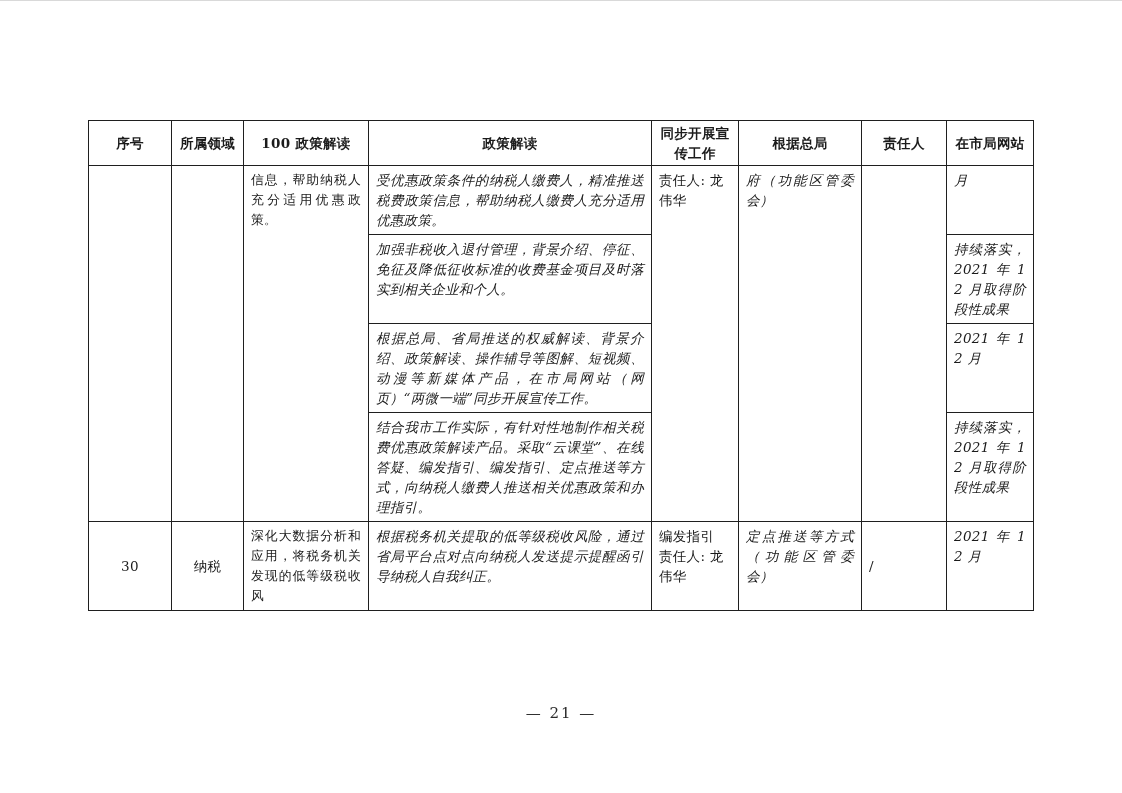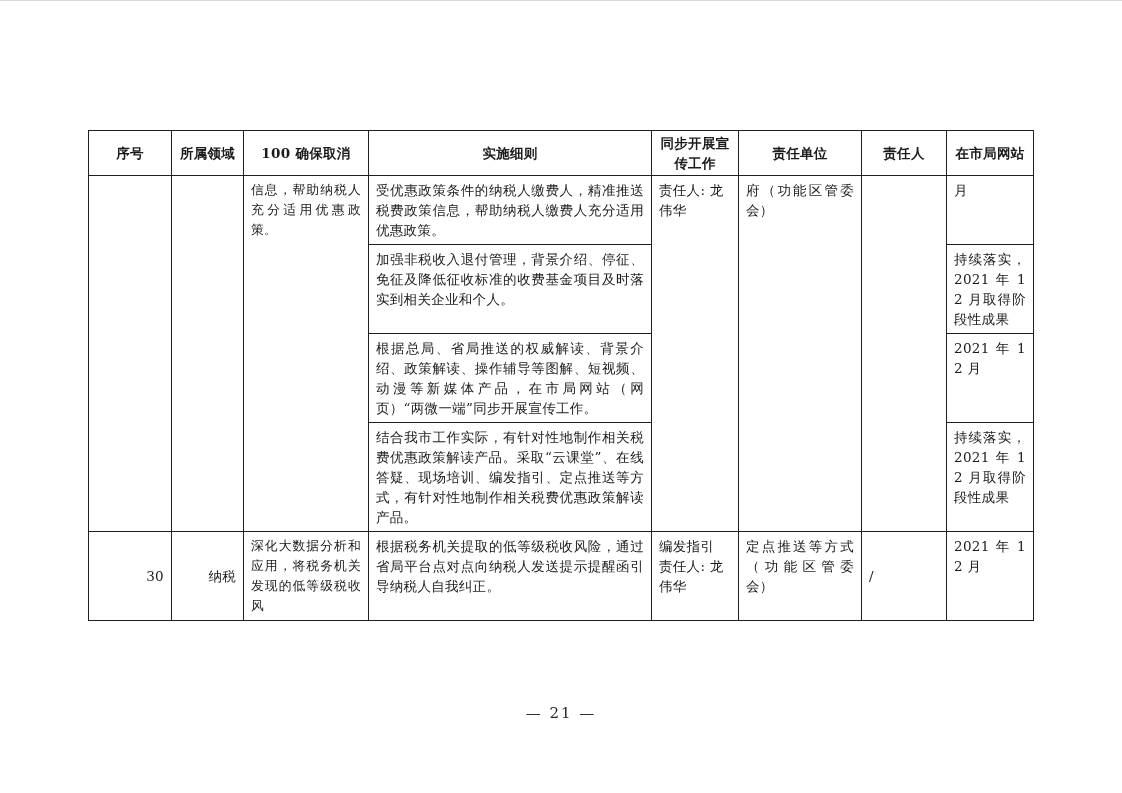--- a/index.html
+++ b/index.html
@@ -17,21 +17,21 @@
   }
   .scan-edge {
     position: absolute;
     top: 0; left: 0;
     width: 100%; height: 1px;
     background: #d9d9d9;
   }
   table.doc-table {
     position: absolute;
     left: 88px;
-    top: 130px;
+    top: 120px;
     width: 945px;
     border-collapse: collapse;
     table-layout: fixed;
     border-radius: 27px;
   }
   .doc-table th, .doc-table td {
     border: 1px solid #1f1f1f;
     font-size: 13.5px;
     line-height: 20px;
     letter-spacing: 0.3px;
@@ -46,26 +46,27 @@
     vertical-align: middle;
     padding: 2px 3px;
     height: 44px;
   }
   tr.sub1  { height: 63px; padding-left: 38px; }
   tr.sub2  { height: 84px; }
   tr.sub3  { height: 85px; }
   tr.sub4  { height: 101px; }
   tr.row30 { height: 60px; }
   td.center-cell {
-    text-align: right;
+    text-align: center;
     vertical-align: middle;
   }
   td.justify-cell {
     text-align: justify;
     text-justify: inter-ideograph;
+    font-style: italic;
   }
   td.measure-cell {
     font-size: 12.8px;
     text-align: justify;
     text-justify: inter-ideograph;
   }
   td.slash-cell {
     vertical-align: middle;
     text-align: left;
   }
@@ -95,24 +96,24 @@
       <col style="width:283px">
       <col style="width:87px">
       <col style="width:123px">
       <col style="width:85px">
       <col style="width:87px">
     </colgroup>
     <thead>
       <tr>
         <th>序号</th>
         <th>所属领域</th>
-        <th>100 确保取消</th>
-        <th>实施细则</th>
+        <th>100 政策解读</th>
+        <th>政策解读</th>
         <th>同步开展宣传工作</th>
-        <th>责任单位</th>
+        <th>根据总局</th>
         <th>责任人</th>
         <th>在市局网站</th>
       </tr>
     </thead>
     <tbody>
       <tr class="sub1">
         <td rowspan="4" class="center-cell"></td>
         <td rowspan="4" class="center-cell"></td>
         <td rowspan="4" class="measure-cell">信息，帮助纳税人充分适用优惠政策。</td>
         <td class="justify-cell">受优惠政策条件的纳税人缴费人，精准推送税费政策信息，帮助纳税人缴费人充分适用优惠政策。</td>
@@ -123,21 +124,21 @@
       </tr>
       <tr class="sub2">
         <td class="justify-cell">加强非税收入退付管理，背景介绍、停征、免征及降低征收标准的收费基金项目及时落实到相关企业和个人。</td>
         <td class="justify-cell">持续落实，2021 年 12 月取得阶段性成果</td>
       </tr>
       <tr class="sub3">
         <td class="justify-cell">根据总局、省局推送的权威解读、背景介绍、政策解读、操作辅导等图解、短视频、动漫等新媒体产品，在市局网站（网页）“两微一端”同步开展宣传工作。</td>
         <td class="justify-cell">2021 年 12 月</td>
       </tr>
       <tr class="sub4">
-        <td class="justify-cell">结合我市工作实际，有针对性地制作相关税费优惠政策解读产品。采取“云课堂”、在线答疑、现场培训、编发指引、定点推送等方式，有针对性地制作相关税费优惠政策解读产品。</td>
+        <td class="justify-cell">结合我市工作实际，有针对性地制作相关税费优惠政策解读产品。采取“云课堂”、在线答疑、编发指引、编发指引、定点推送等方式，向纳税人缴费人推送相关优惠政策和办理指引。</td>
         <td class="justify-cell">持续落实，2021 年 12 月取得阶段性成果</td>
       </tr>
       <tr class="row30">
         <td class="center-cell">30</td>
         <td class="center-cell">纳税</td>
         <td class="measure-cell">深化大数据分析和应用，将税务机关发现的低等级税收风</td>
         <td class="justify-cell">根据税务机关提取的低等级税收风险，通过省局平台点对点向纳税人发送提示提醒函引导纳税人自我纠正。</td>
         <td>
           <span class="lead-line">编发指引</span>
           <span class="lead-line">责任人: 龙伟华</span>

